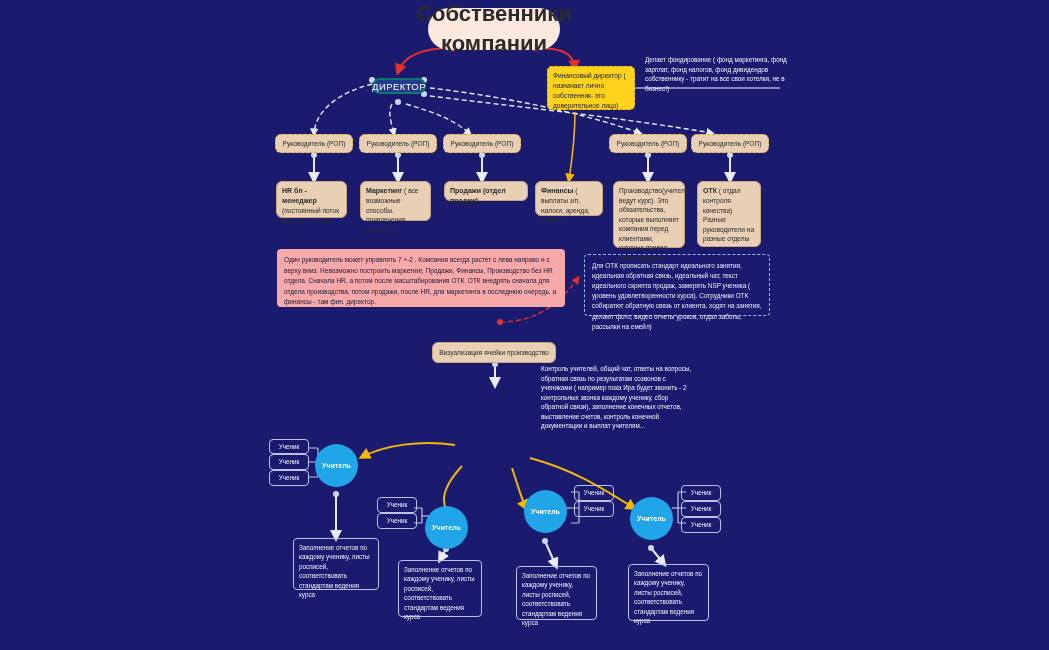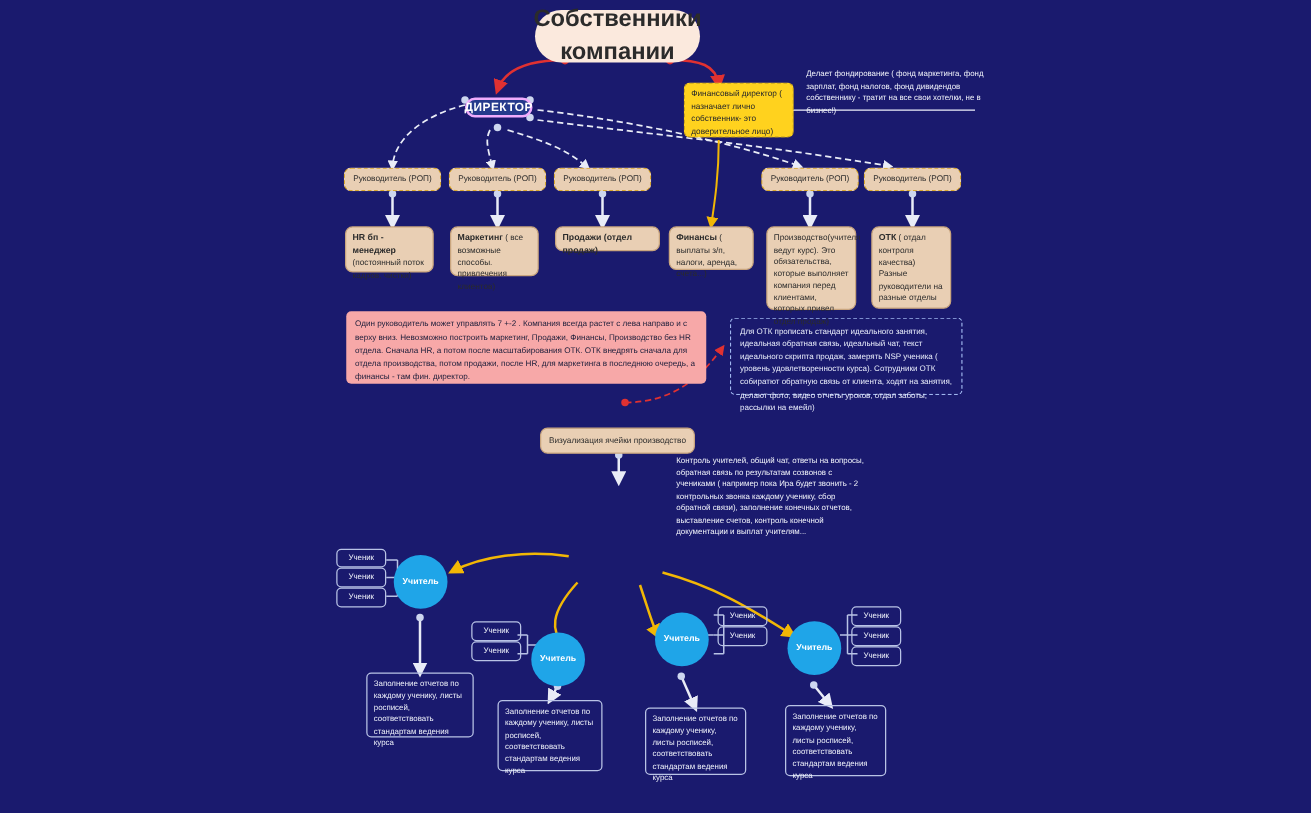--- a/index.html
+++ b/index.html
@@ -11,28 +11,28 @@
     position:relative;
   }
   #canvas{position:absolute;inset:0;width:1049px;height:650px;}
   svg.wires{position:absolute;left:0;top:0;width:1049px;height:650px;pointer-events:none;}
   .node{position:absolute;box-sizing:border-box;}
 
   
   .root{
     background:#fbe9dd;border-radius:26px;
     display:flex;align-items:center;justify-content:center;
-    text-align:center;color:#2b2b2b;font-weight:bold;font-size:19px;
+    text-align:center;color:#2b2b2b;font-weight:bold;font-size:22px;
     line-height:1.35;padding:6px 10px;
   }
 
   
   .director{
-    background:#243a8c;border:2px solid #f0abfc;border-radius:9px;
-    color:#ffffff;font-weight:bold;font-size:9.5px;letter-spacing:.4px;
+    background:#243a8c;border:2px solid #0f766e;border-radius:9px;
+    color:#ffffff;font-weight:normal;font-size:9.5px;letter-spacing:.4px;
     display:flex;align-items:center;justify-content:center;text-align:center;
   }
 
   
   .sticky-yellow{
     background:#ffd21e;border:1px dashed #caa41c;border-radius:5px;
     color:#23252b;font-size:6.6px;line-height:1.5;padding:4px 5px;
   }
 
   

